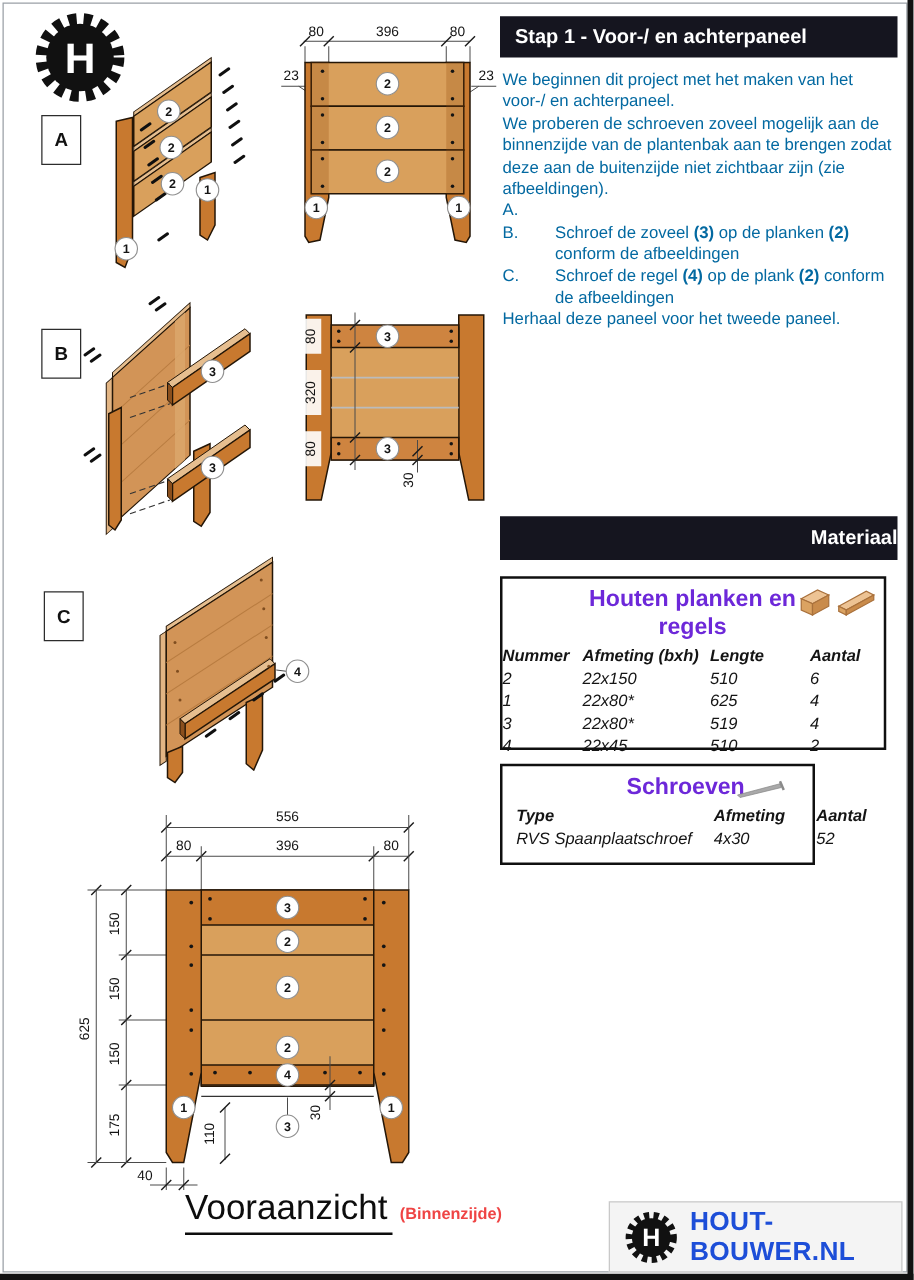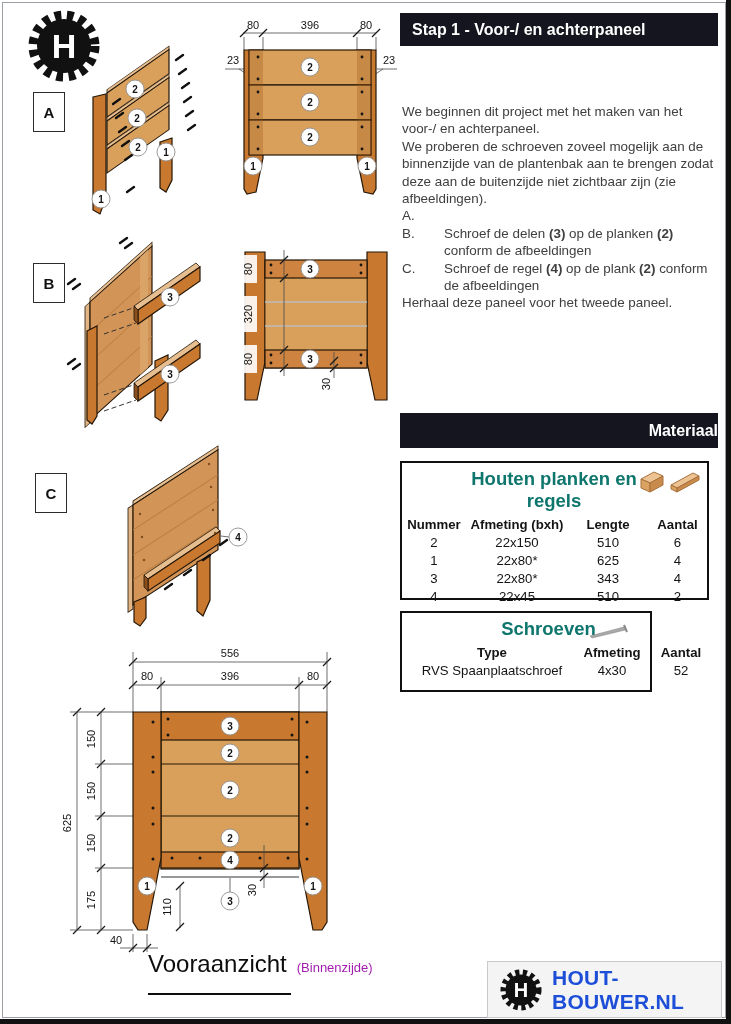--- a/index.html
+++ b/index.html
@@ -5,41 +5,41 @@
   html,body{margin:0;padding:0;background:#e8e8e8;font-family:"Liberation Sans",sans-serif;}
   #page{position:relative;width:731px;height:1024px;background:#ffffff;margin:0 auto;overflow:hidden;}
   #page-frame{position:absolute;left:2px;top:2px;width:722px;height:1014px;border:1px solid #9aa0a6;pointer-events:none;}
   .edge-strip-r{position:absolute;right:0;top:0;width:5px;height:1024px;background:#111;}
   .edge-strip-b{position:absolute;left:0;bottom:0;width:731px;height:5px;background:#111;}
   .bar{position:absolute;left:400px;width:318px;height:33px;background:#15151F;color:#fff;
        font-weight:bold;font-size:16px;display:flex;align-items:center;padding-left:12px;box-sizing:border-box;}
   .sec-label{position:absolute;width:30px;height:38px;border:1.6px solid #2c2c2c;background:#fff;
        display:flex;align-items:center;justify-content:center;font-weight:bold;font-size:15px;color:#111;}
 
-  #right-text{position:absolute;left:402px;top:55px;width:312px;font-size:13.4px;line-height:17.4px;color:#404040;margin-top:48px;}
+  #right-text{position:absolute;left:402px;top:55px;width:312px;font-size:13.4px;line-height:17.4px;color:#0369a1;}
   #right-text p{margin:0;}
   .step{display:flex;margin:0;}
   .step-letter{width:42px;flex:0 0 42px;}
   .step-text{flex:1;}
 
   .mat-box{position:absolute;border:2px solid #101010;background:#fff;box-sizing:border-box;}
   #materials-box{left:400px;top:461px;width:309px;height:139px;}
   #screws-box{left:400px;top:611px;width:252px;height:81px;}
-  .tbl-title-row{position:relative;text-align:center;font-weight:bold;font-size:18.5px;padding-top:5px;color:#0f766e;padding-left:45px;}
+  .tbl-title-row{position:relative;text-align:center;font-weight:bold;font-size:18.5px;padding-top:5px;color:#6d28d9;padding-left:45px;}
   #materials-box .tbl-title-row{padding-right:46px;}
   .tbl-icons{position:absolute;right:6px;top:5px;}
   .ttable{margin-top:4px;}
-  .trow{display:grid;text-align:center;font-size:13.2px;line-height:18px;color:#141414;}
+  .trow{display:grid;text-align:left;font-size:13.2px;line-height:18px;color:#141414;font-style:italic;}
   .thead{font-weight:bold;}
   #materials-box .trow{grid-template-columns:64px 102px 80px 59px;}
   #screws-box .trow{grid-template-columns:158px 82px 56px;padding-left:11px;}
 
   #fv-title-row{position:absolute;left:148px;top:950px;display:flex;align-items:baseline;}
-  .fv-title{font-size:24px;color:#0d0d0d;border-bottom:2px solid #0d0d0d;padding:0 4px 15px 0;}
-  .fv-sub{font-weight:normal;font-size:13px;color:#a21caf;margin-left:6px;}
+  .fv-title{font-size:28px;color:#0d0d0d;border-bottom:2px solid #0d0d0d;padding:0 4px 4px 0;}
+  .fv-sub{font-weight:bold;font-size:13px;color:#ef4444;margin-left:6px;}
 
   #footer-logo{position:absolute;left:487px;top:961px;width:235px;height:57px;background:#f4f4f4;
        border:1px solid #c9c9c9;box-sizing:border-box;display:flex;align-items:center;}
   #footer-logo .brand{color:#1d4ed8;font-weight:800;font-size:21px;letter-spacing:.3px;margin-left:8px;}
 
   svg{position:absolute;overflow:visible;}
   svg text{font-family:"Liberation Sans",sans-serif;font-size:11px;fill:#141414;}
   .dl{stroke:#4a4a4a;stroke-width:0.8;fill:none;}
   .tk{stroke:#1a1a1a;stroke-width:1.2;}
   .dashm{stroke:#101010;stroke-width:2.4;stroke-linecap:round;}
@@ -455,21 +455,21 @@
 
   <div id="right-text">
     <p>We beginnen dit project met het maken van het voor-/ en achterpaneel.</p>
     <p>We proberen de schroeven zoveel mogelijk aan de binnenzijde van de plantenbak aan te brengen zodat deze aan de buitenzijde niet zichtbaar zijn (zie afbeeldingen).</p>
     <div class="steps">
       <div class="step">
         <span class="step-letter">A.</span>
       </div>
       <div class="step">
         <span class="step-letter">B.</span>
-        <span class="step-text"><span>Schroef de delen </span><b>(3)</b><span> op de planken </span><b>(2)</b><span> conform de afbeeldingen</span></span>
+        <span class="step-text"><span>Schroef de zoveel </span><b>(3)</b><span> op de planken </span><b>(2)</b><span> conform de afbeeldingen</span></span>
       </div>
       <div class="step">
         <span class="step-letter">C.</span>
         <span class="step-text"><span>Schroef de regel </span><b>(4)</b><span> op de plank </span><b>(2)</b><span> conform de afbeeldingen</span></span>
       </div>
     </div>
     <p>Herhaal deze paneel voor het tweede paneel.</p>
   </div>
 
   <div class="bar" style="top:413px;height:35px;justify-content:flex-end;">
@@ -503,21 +503,21 @@
         </div>
         <div class="trow">
           <span>1</span>
           <span>22x80*</span>
           <span>625</span>
           <span>4</span>
         </div>
         <div class="trow">
           <span>3</span>
           <span>22x80*</span>
-          <span>343</span>
+          <span>519</span>
           <span>4</span>
         </div>
         <div class="trow">
           <span>4</span>
           <span>22x45</span>
           <span>510</span>
           <span>2</span>
         </div>
       </div>
   </div>

